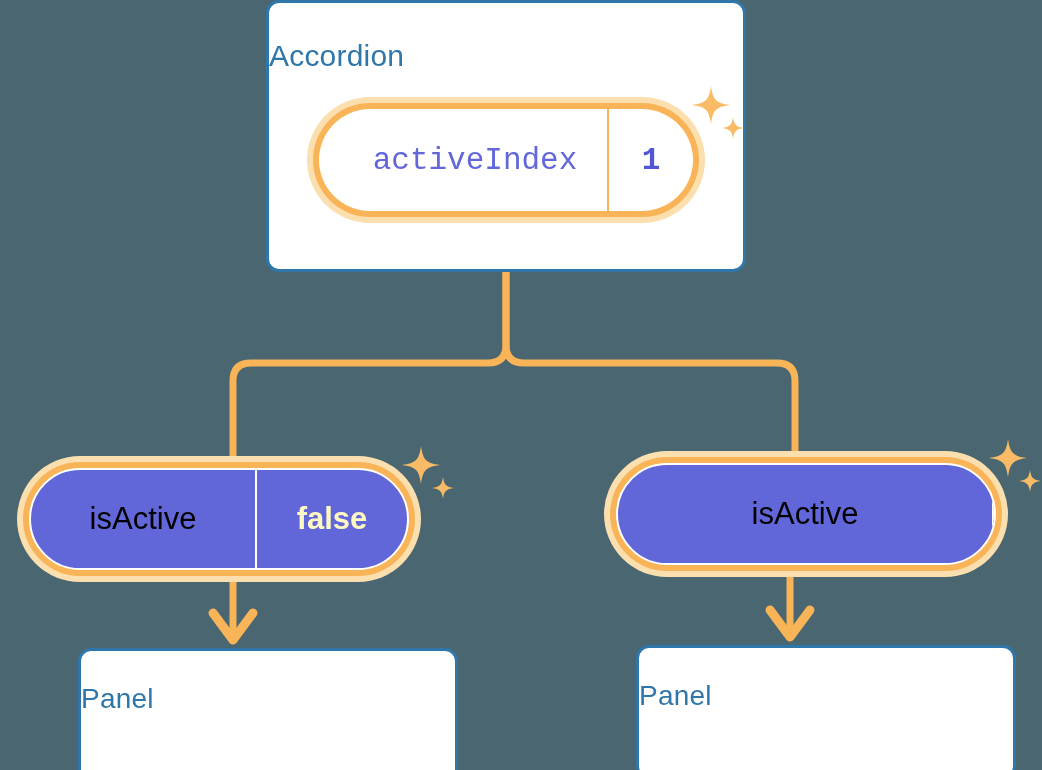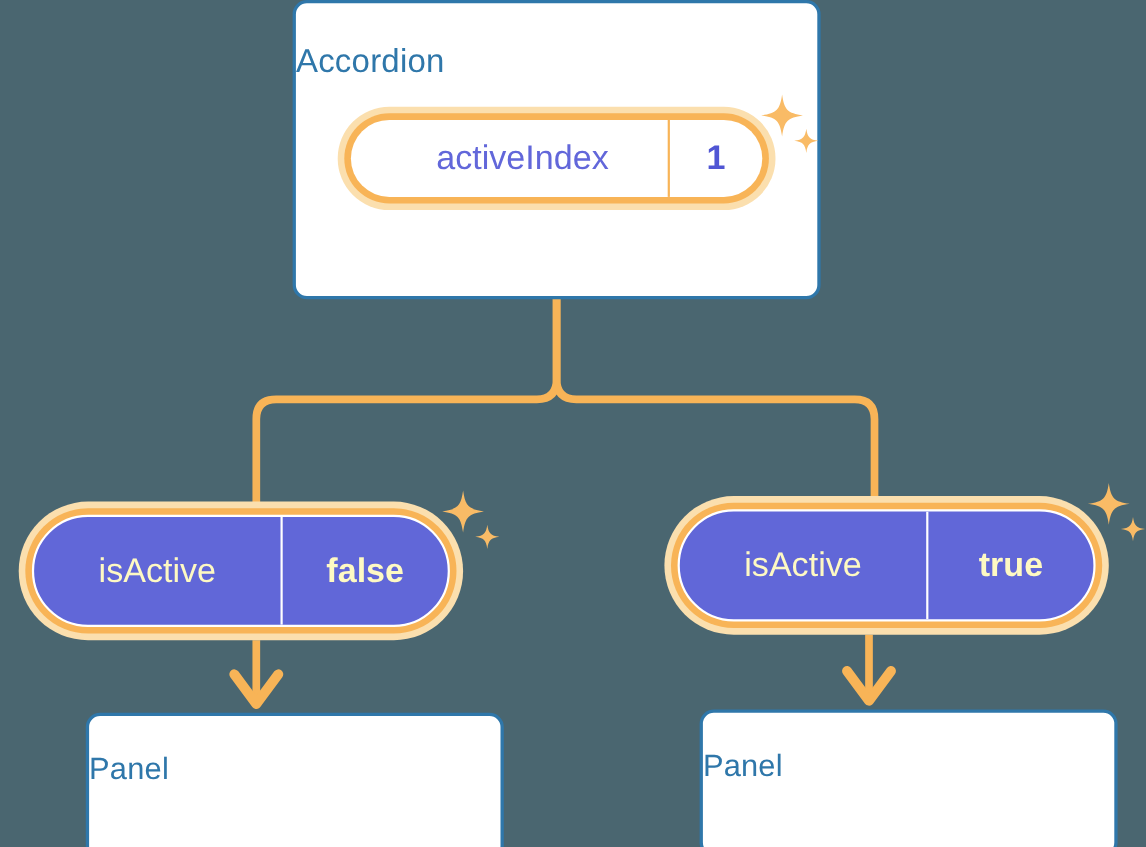--- a/index.html
+++ b/index.html
@@ -70,30 +70,30 @@
   }
 
   
   .pill.hollow .pill-body{background:#ffffff;}
   .pill.hollow .pill-key{color:#6267da;font-weight:400;}
   .pill.hollow .pill-val{color:#5056d4;font-weight:700;}
   .pill.hollow .divider{background:#f8b457;}
 
   
   .pill.filled .pill-body{background:#6167d8;}
-  .pill.filled .pill-key{color:#fef9c3;font-weight:400;}
+  .pill.filled .pill-key{color:#000000;font-weight:400;}
   .pill.filled .pill-val{color:#fef9c3;font-weight:700;}
   .pill.filled .divider{background:#ffffff;}
   .pill.filled .pill-body{border:2px solid #ffffff;box-sizing:border-box;}
 
   .divider{width:2px;height:100%;flex:0 0 auto;}
 
   
   #root-pill{
-    left:307px;top:97px;width:398px;height:94px;
+    left:307px;top:97px;width:398px;height:126px;font-family:Liberation Mono, monospace;
   }
   #root-pill .pill-key{flex:1 1 auto;font-size:31px;padding-left:24px;}
   #root-pill .pill-val{flex:0 0 84px;font-size:31px;}
 
   
   .leaf-pill{width:404px;height:126px;}
   .leaf-pill .pill-key{flex:1 1 auto;font-size:31px;}
   .leaf-pill .pill-val{flex:0 0 150px;font-size:31px;}
   #leaf-pill-left{left:17px;top:456px;}
   #leaf-pill-right{left:604px;top:451px;}
@@ -171,21 +171,20 @@
   <div id="panel-left" class="card panel">
     <div class="card-title">Panel</div>
   </div>
 
   <div id="leaf-pill-right" class="pill filled leaf-pill">
     <div class="ring-outer"></div>
     <div class="ring-inner"></div>
     <div class="pill-body">
       <div class="pill-key">isActive</div>
       <div class="divider"></div>
-      <div class="pill-val">true</div>
     </div>
   </div>
 
   <div id="sparkles-right" class="sparkle-group">
     <svg width="62" height="62" viewBox="0 0 62 62" xmlns="http://www.w3.org/2000/svg">
       <path d="M23,2 C25,16 28,19 42,21 C28,23 25,26 23,40 C21,26 18,23 4,21 C18,19 21,16 23,2 Z" fill="#f9bb66"></path>
       <path d="M45,33 C46.2,41 48,42.8 56,44 C48,45.2 46.2,47 45,55 C43.8,47 42,45.2 34,44 C42,42.8 43.8,41 45,33 Z" fill="#f9bb66"></path>
     </svg>
   </div>
 

